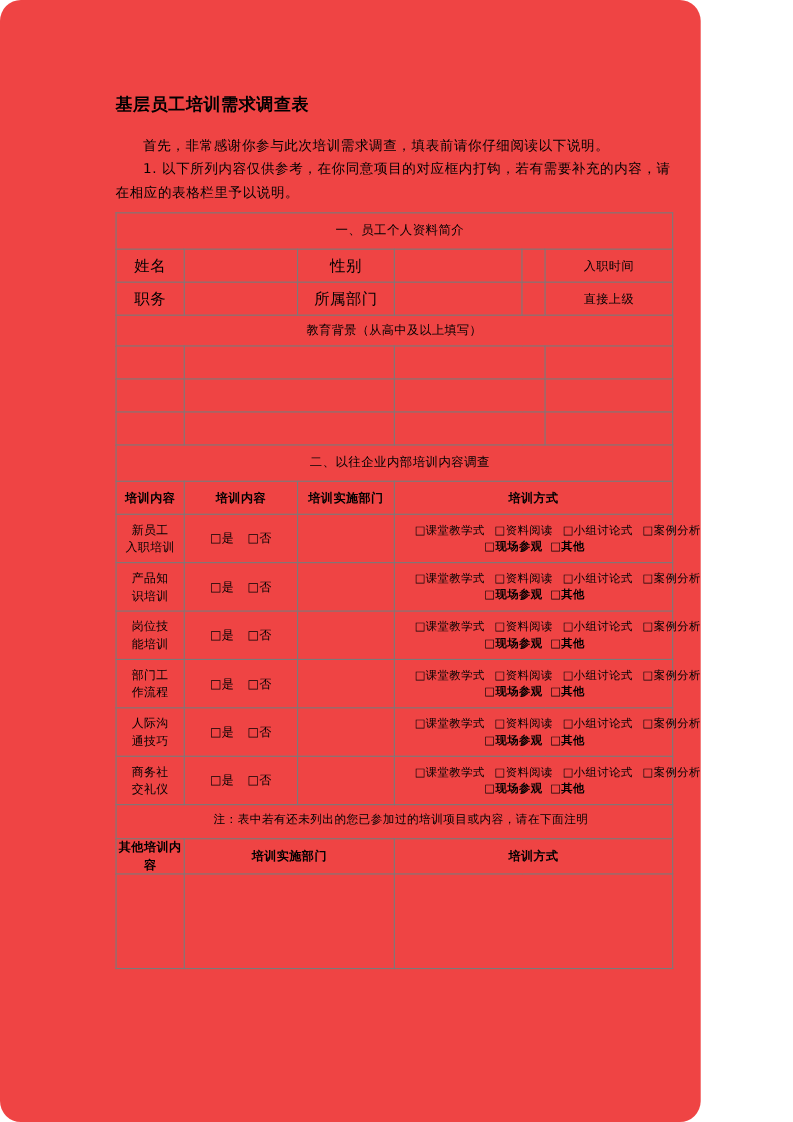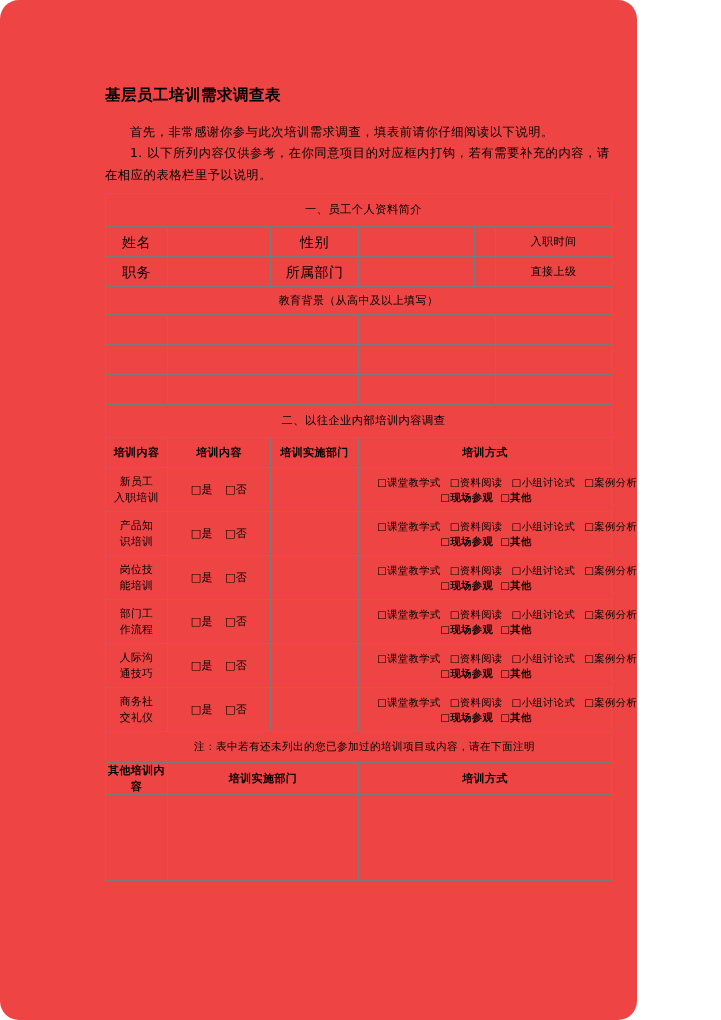--- a/index.html
+++ b/index.html
@@ -119,20 +119,21 @@
   .methods .row1 { padding-left: 14px; white-space: nowrap; }
   .methods .row2 { padding-left: 0px; white-space: nowrap; font-weight: bold; }
   .methods .sp { display: inline-block; width: 9px; }
   .methods .sp-s { display: inline-block; width: 7px; }
 
   .note-row {
     text-align: right;
     font-size: 10.6px;
     padding: 7px 0 7px 12px !important;
     letter-spacing: 0.35px;
+    font-family: Liberation Mono, monospace;
   }
   .cb { font-family: "DejaVu Sans", sans-serif; }
 </style>
 </head>
 <body>
 
 <div class="page">
   <div class="content">
 
     <h1 class="doc-title">基层员工培训需求调查表</h1>

